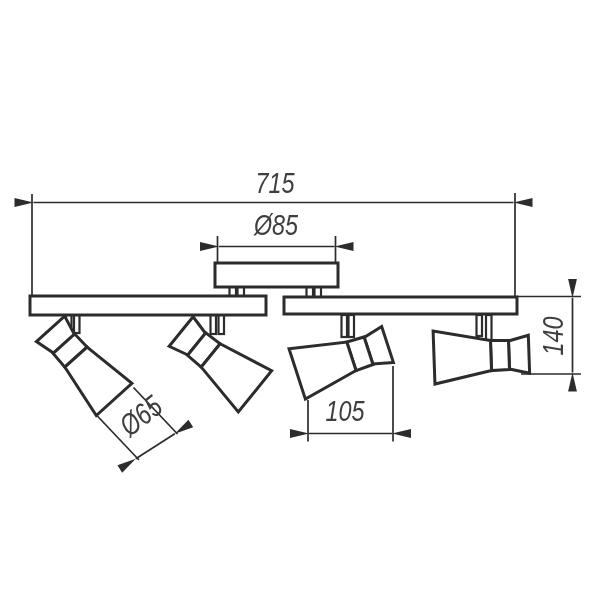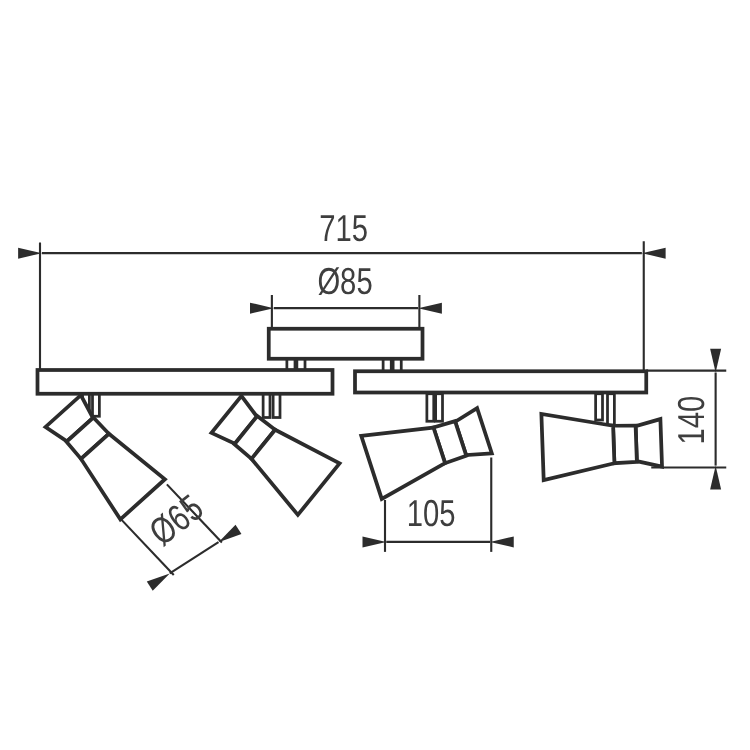--- a/index.html
+++ b/index.html
@@ -1,17 +1,17 @@
 <!DOCTYPE html>
 <html><head>
 <meta charset="utf-8">
 <style>
   html,body{margin:0;padding:0;background:#ffffff;}
   .stage{position:relative;width:600px;height:600px;background:#ffffff;overflow:hidden;
-         font-family:"Liberation Sans",sans-serif;}
+         font-family:"Liberation Sans",sans-serif;font-style:italic;}
   svg{display:block;}
   .o    {fill:#ffffff;stroke:#2c2c2c;stroke-width:3;stroke-linejoin:miter;}
   .t    {fill:#ffffff;stroke:#2c2c2c;stroke-width:2.2;stroke-linejoin:miter;}
   .dim  {fill:none;stroke:#2c2c2c;stroke-width:1.7;}
   .ext  {fill:none;stroke:#2c2c2c;stroke-width:1.7;}
   text.lbl{fill:#3e3e3e;font-size:30px;text-anchor:middle;dominant-baseline:central;
            font-family:"Liberation Sans",sans-serif;}
 </style>
 </head>
 <body>

